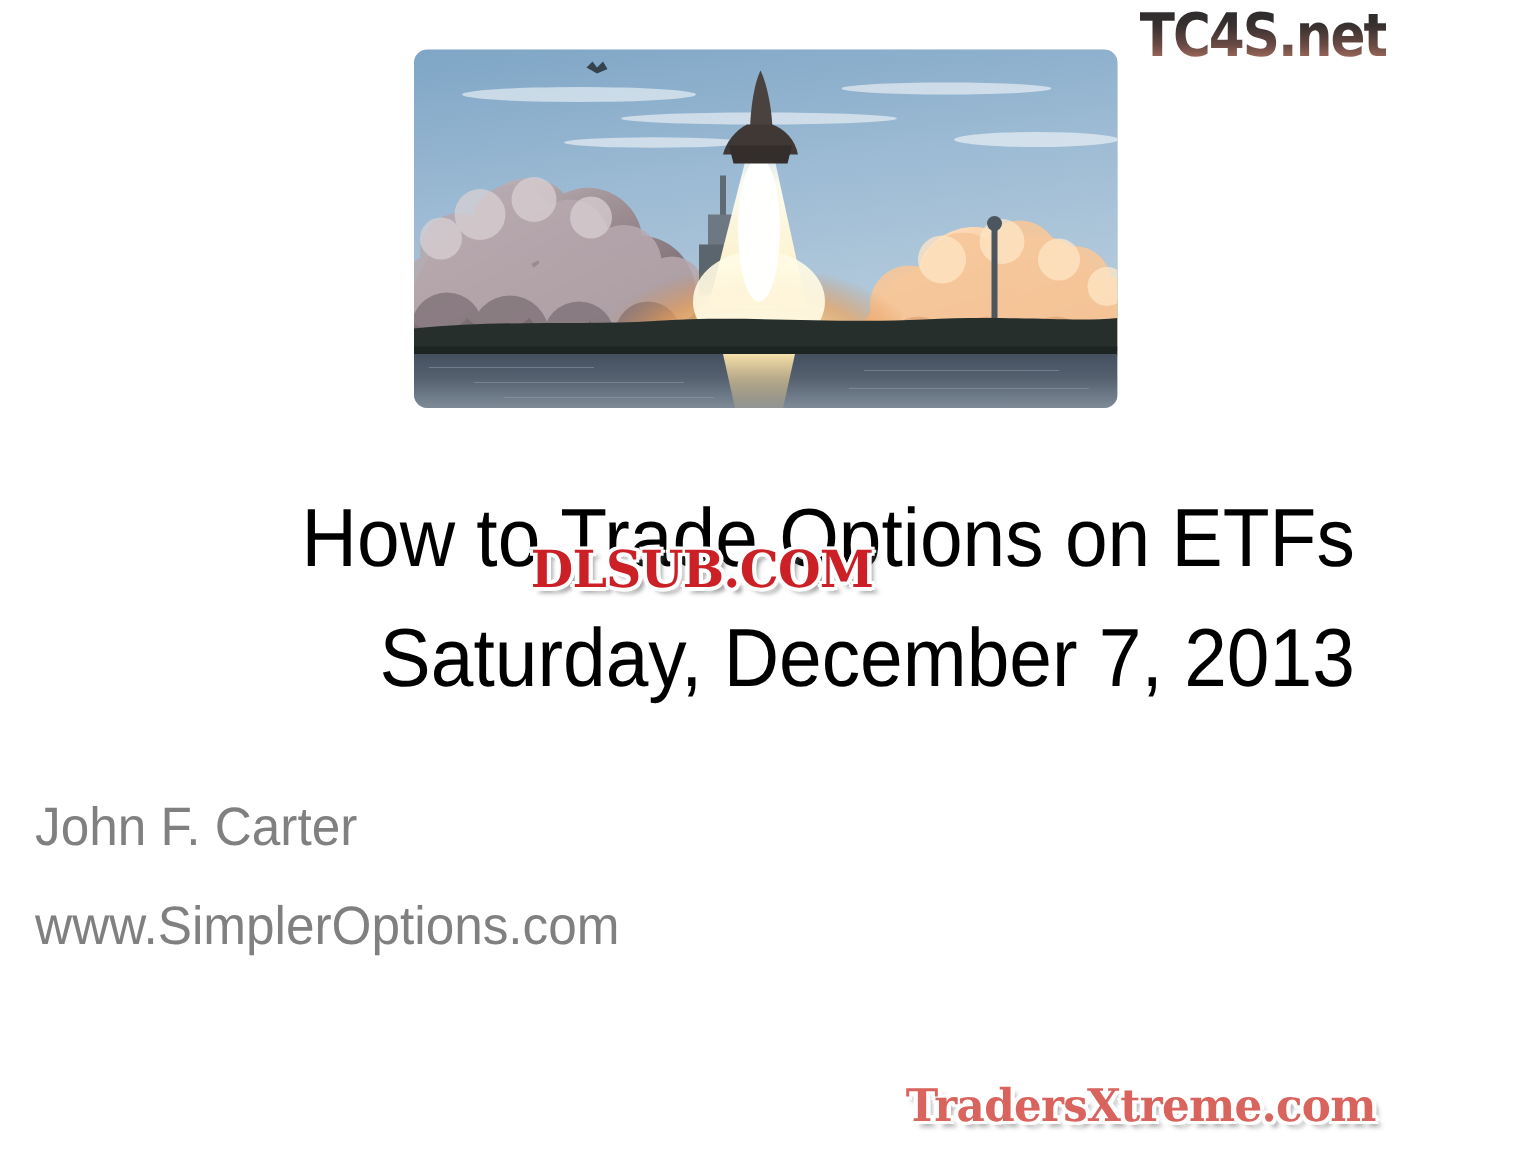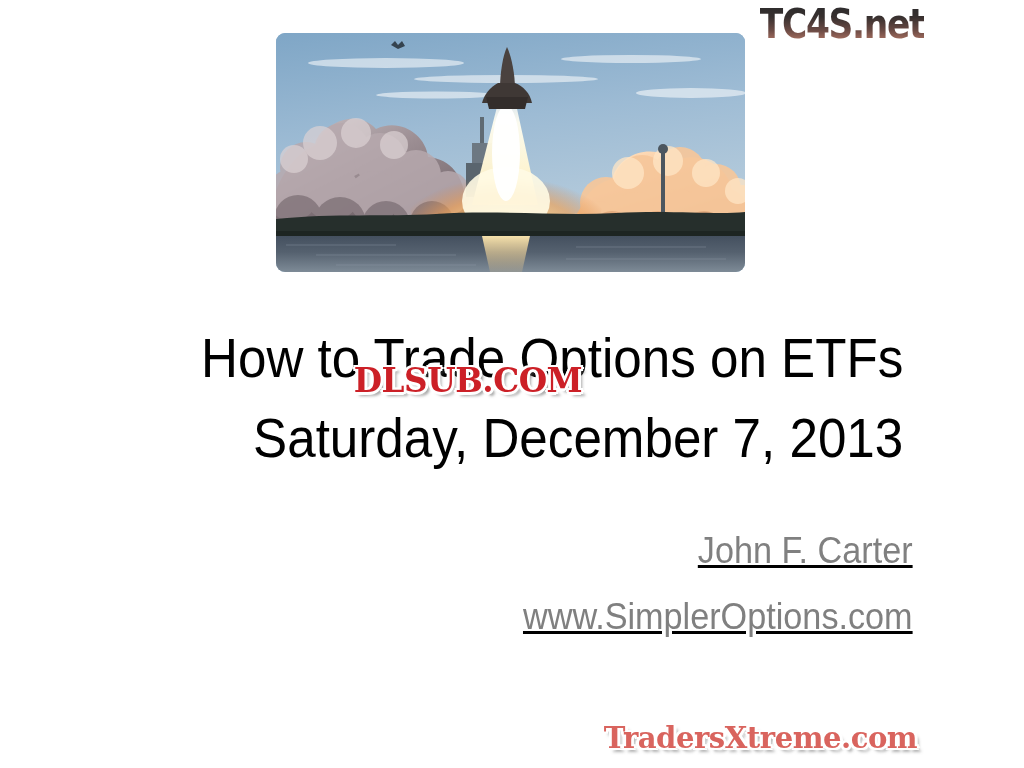--- a/index.html
+++ b/index.html
@@ -101,22 +101,21 @@
        0    3px 0 #ffffff,
        4px  4px 3px rgba(90,90,90,0.55);
   }
 
   
   #subtitle-block {
     position: absolute;
     left: 0;
     right: 0;
     top: 518px;
-    text-align: right;
-    text-decoration: underline;
+    text-align: left;
   }
   .subtitle-line {
     font-family: "Liberation Sans", sans-serif;
     font-weight: normal;
     font-size: 36px;
     line-height: 66px;
     color: #808080;
     white-space: nowrap;
     transform: scaleX(0.95);
   }

